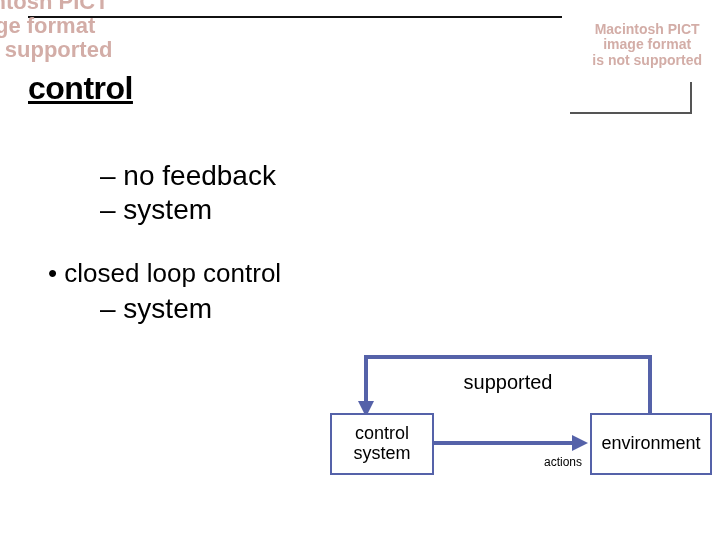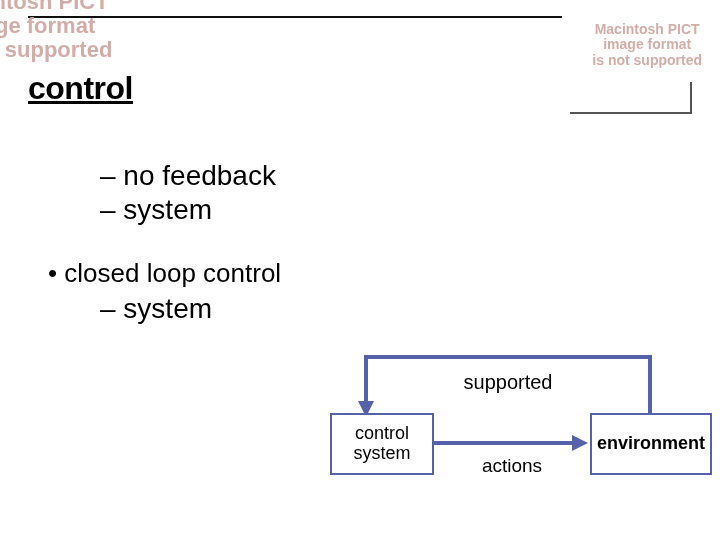--- a/index.html
+++ b/index.html
@@ -91,37 +91,37 @@
     border: 2px solid #5562a9;
     background: #fff;
     text-align: center;
     display: flex;
     align-items: center;
     justify-content: center;
     line-height: 1.1;
     font-size: 18px;
   }
   .box.control { left: 0; top: 48px; width: 100px; height: 58px; }
-  .box.env     { left: 260px; top: 48px; width: 118px; height: 58px; font-weight: bold; }
+  .box.env     { left: 260px; top: 48px; width: 118px; height: 58px; }
 
   .lbl-feedback {
     position: absolute;
     left: 108px;
     top: 6px;
     width: 140px;
     text-align: center;
     font-size: 20px;
   }
   .lbl-actions {
     position: absolute;
     left: 112px;
     top: 90px;
     width: 140px;
-    text-align: center;
-    font-size: 19px;
+    text-align: right;
+    font-size: 12px;
   }
 
   svg.arrows {
     position: absolute;
     left: 0;
     top: 0;
     width: 380px;
     height: 160px;
     overflow: visible;
   }

